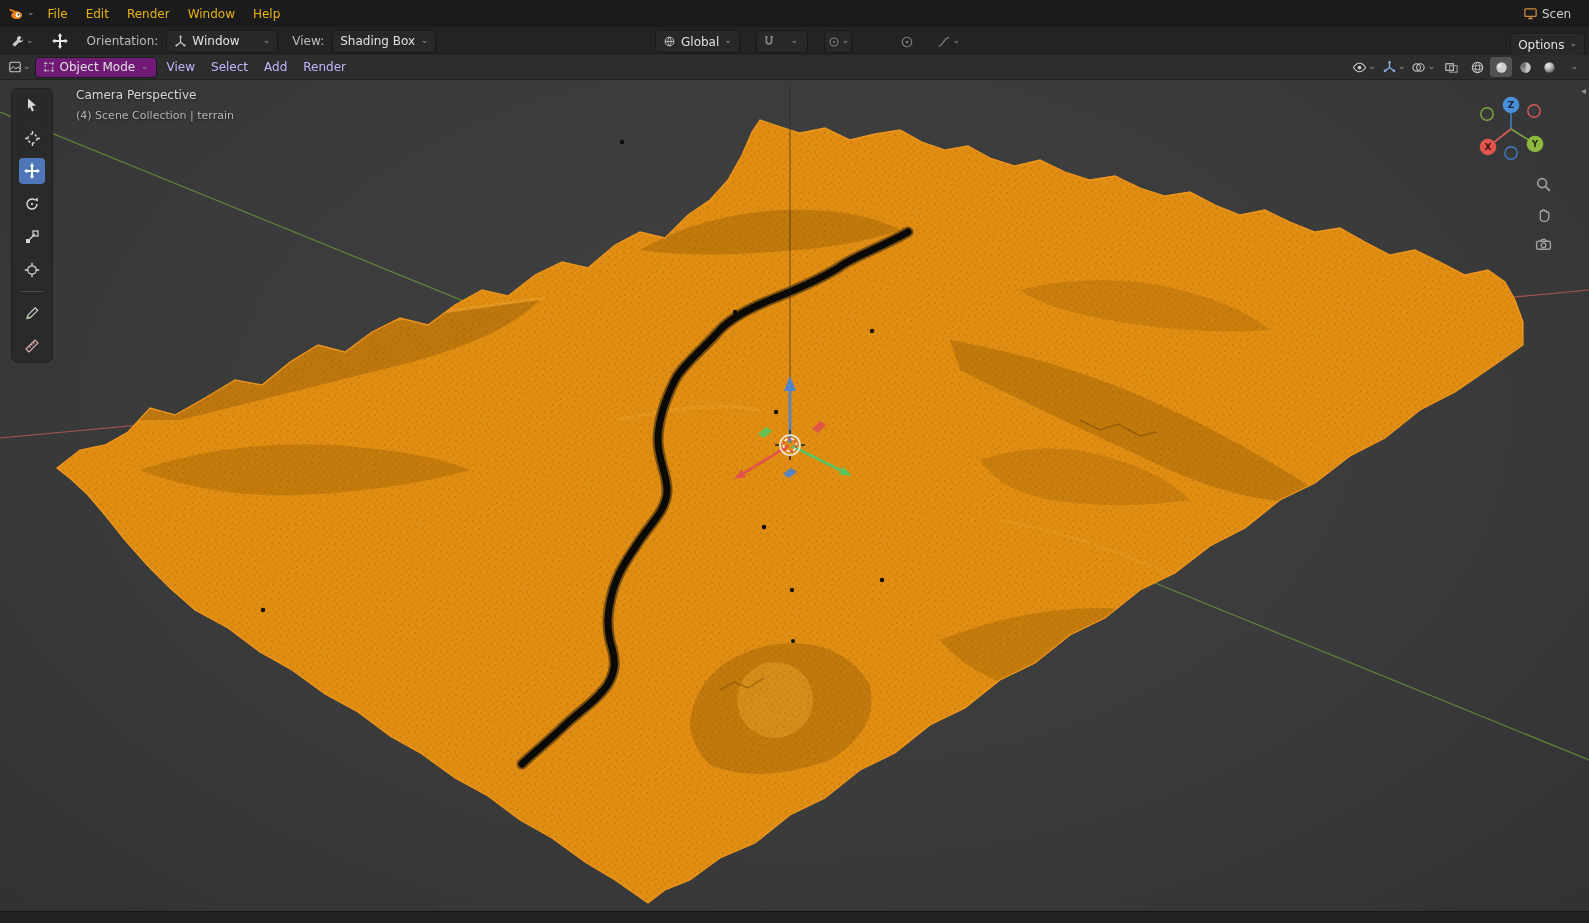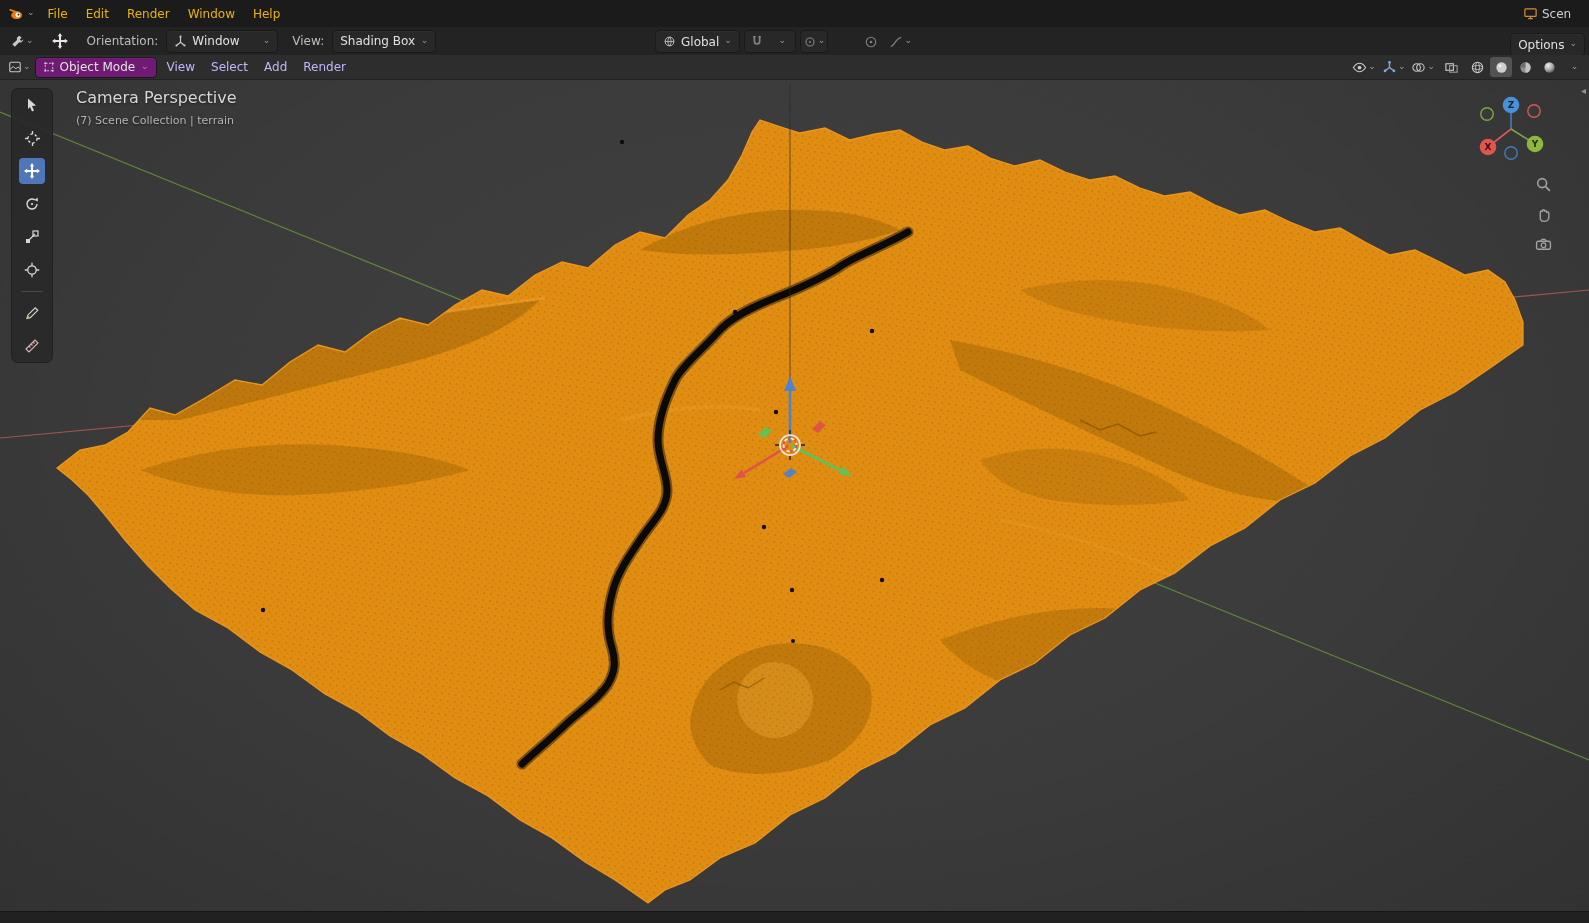--- a/index.html
+++ b/index.html
@@ -21,38 +21,38 @@
   .chev{font-size:9px;color:#9a9a9a;line-height:1;display:inline-block;transform:translateY(-1px)}
 
   .toolsettings{position:absolute;left:0;top:27px;width:1589px;height:28px;background:#232323;
                 border-bottom:1px solid #141414;display:flex;align-items:center;padding-left:8px}
   .ts-label{color:#bdbdbd;margin:0 8px 0 14px;white-space:nowrap}
   .select{display:flex;align-items:center;gap:5px;background:#282828;border:1px solid #1a1a1a;
           border-radius:4px;height:21px;padding:0 7px;color:#e0e0e0;white-space:nowrap;box-shadow:0 1px 0 rgba(255,255,255,0.03) inset}
   .icbtn{display:flex;align-items:center;justify-content:center;height:21px;min-width:21px;
          border-radius:3px;padding:0 2px;gap:1px}
   .icbtn.dim svg{opacity:.55}
-  .ts-center{position:absolute;left:655px;top:3px;display:flex;align-items:center;gap:4px}
+  .ts-center{position:absolute;left:655px;top:3px;display:flex;align-items:center;gap:16px}
   .ts-right{position:absolute;right:12px;top:6px}
   .group{display:flex;align-items:center;background:#282828;border:1px solid #1a1a1a;border-radius:4px;height:21px}
 
   .vp{position:absolute;left:0;top:55px;width:1589px;height:856px;overflow:hidden;
       background:radial-gradient(ellipse at 50% 42%, #414141 0%, #3b3b3b 55%, #323232 100%)}
   .vp-header{position:absolute;left:0;top:0;width:1589px;height:24px;background:#2d2d2d;
              border-bottom:1px solid #222;display:flex;align-items:center;gap:2px;padding-left:6px;z-index:30}
   .vp-header .select{height:19px;background:#701a75}
   .vp-menu{padding:0 8px;line-height:23px;color:#c4b5fd}
   .vph-right{margin-left:auto;display:flex;align-items:center;gap:2px;padding-right:8px}
   .sphere-btn{width:22px;height:20px;display:flex;align-items:center;justify-content:center;border-radius:3px}
   .sphere-btn.active{background:#525252}
 
   .scene-svg{position:absolute;left:0;top:0;width:1589px;height:868px;z-index:1}
 
   .overlay-text{position:absolute;left:76px;top:33px;z-index:20;pointer-events:none}
-  .overlay-title{font-size:16px;color:#d8d8d8;text-shadow:0 1px 2px rgba(0,0,0,.5)}
+  .overlay-title{font-size:12px;color:#d8d8d8;text-shadow:0 1px 2px rgba(0,0,0,.5)}
   .overlay-sub{font-size:11px;color:#b4b4b4;margin-top:7px;text-shadow:0 1px 2px rgba(0,0,0,.5)}
 
   .tool-column{position:absolute;left:11px;top:33px;width:34px;background:rgba(41,41,41,.95);
                border:1px solid #202020;border-radius:7px;padding:3px;z-index:25;
                display:flex;flex-direction:column;align-items:center;gap:7px}
   .tool-btn{width:26px;height:26px;border-radius:4px;display:flex;align-items:center;justify-content:center}
   .tool-btn.active{background:#4f76b8}
   .tool-sep{width:22px;height:1px;background:#4a4a4a;margin:1px 0}
 
   .nav-gizmo{position:absolute;left:1471px;top:30px;width:84px;height:84px;z-index:25}
@@ -336,21 +336,21 @@
       <polygon points="-7,29 1,23 7,27 -1,33" fill="#4f83cc" opacity="0.95"></polygon>
       <circle cx="0" cy="0" r="10" fill="none" stroke="#f2f2f2" stroke-opacity="0.9" stroke-width="1.6"></circle>
       <circle cx="0" cy="0" r="6.5" fill="none" stroke="#e04f4f" stroke-width="1.6" stroke-dasharray="3.4 3.4"></circle>
       <circle cx="0" cy="0" r="6.5" fill="none" stroke="#f5f5f5" stroke-width="1.6" stroke-dasharray="3.4 3.4" stroke-dashoffset="3.4"></circle>
       <path d="M0,-15 V-11 M0,11 V15 M-15,0 H-11 M11,0 H15" stroke="#1e1e1e" stroke-width="1.4"></path>
     </g>
   </svg>
 
   <div class="overlay-text">
     <div class="overlay-title">Camera Perspective</div>
-    <div class="overlay-sub">(7) Scene Collection | terrain</div>
+    <div class="overlay-sub">(4) Scene Collection | terrain</div>
   </div>
 
   <aside class="tool-column">
     <div class="tool-btn">
       <svg width="16" height="16" viewBox="0 0 16 16">
         <path d="M4 1.5l8 7-4 .6 2 4.5-2 .9-2-4.6L4 12z" fill="#d8d8d8"></path>
       </svg>
     </div>
     <div class="tool-btn">
       <svg width="17" height="17" viewBox="0 0 16 16">

